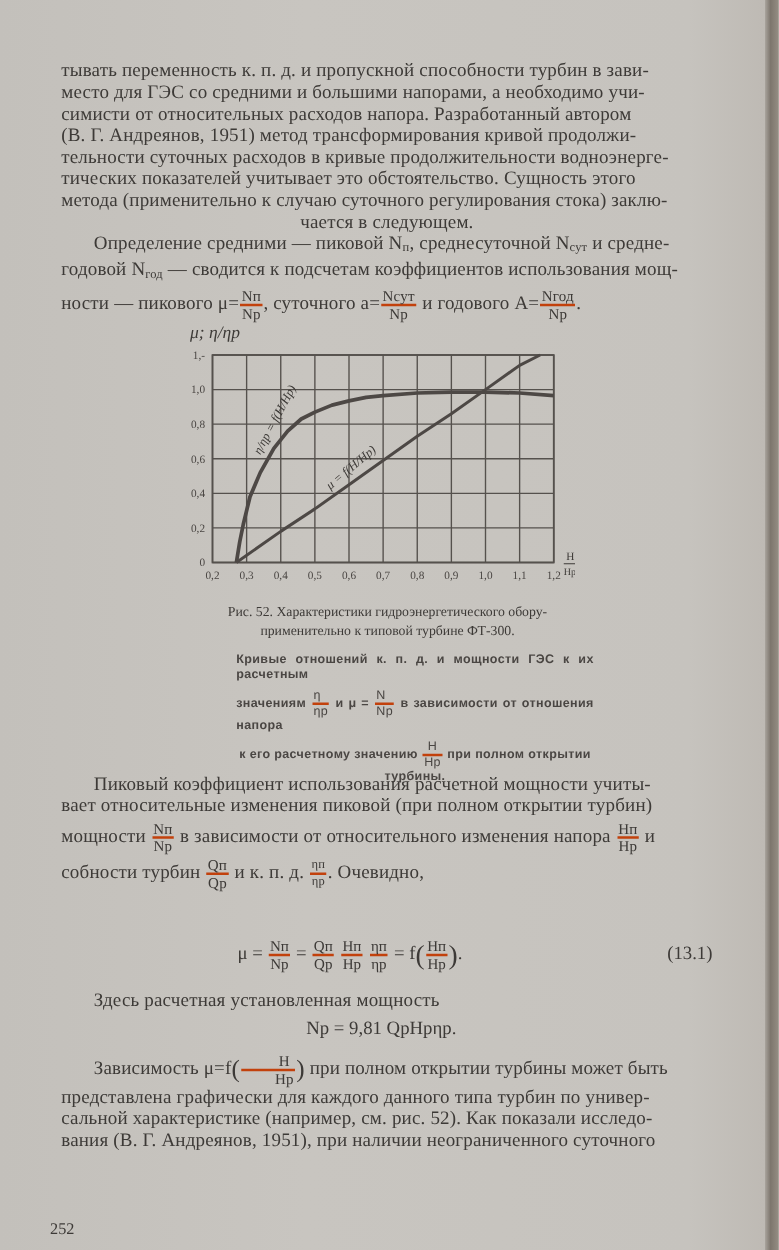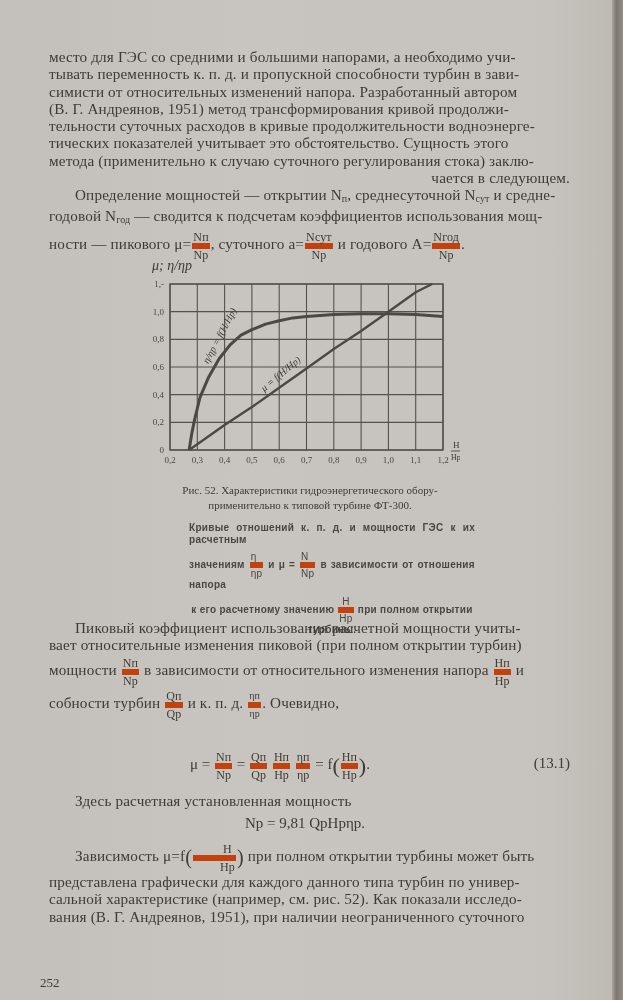--- a/index.html
+++ b/index.html
@@ -14,21 +14,21 @@
     background:linear-gradient(90deg,#c3c0bb 0%,#c8c5c0 40%,#c6c3be 90%,#bebab4 100%);
   }
   .spine { position:absolute; left:612px; top:0; width:11px; height:1000px;
     background:linear-gradient(90deg,#a9a49d 0%,#7d766d 40%,#958e84 100%); }
   .text { position:absolute; left:49px; width:521px; font-size:15.2px; line-height:17.3px;
     text-align:justify; letter-spacing:0.15px; }
   .text p { margin:0; }
   .indent { text-indent:26px; }
   .block-top { top:48px; }
   .frac { display:inline-block; vertical-align:middle; text-align:center; font-size:12px; line-height:12px; margin:0 1px; }
-  .frac .num { display:block; border-bottom:6px solid #c2410c; padding:0 1px; }
+  .frac .num { display:block; border-bottom:2px solid #c2410c; padding:0 1px; }
   .frac .den { display:block; padding:0 1px; }
   .sub { font-size:10px; vertical-align:-2px; }
 
   .chart { position:absolute; left:140px; top:252px; width:320px; height:220px; }
   .chart svg { position:absolute; left:0; top:0; }
   .caption { position:absolute; left:145px; width:330px; text-align:center; font-size:11px; line-height:14.5px; }
   .caption.c1 { top:483px; }
   .caption.c1 .l2 { letter-spacing:0.6px; }
   .caption.c2 { top:522px; font-size:10px; line-height:12px; font-family:"Liberation Sans","DejaVu Sans",sans-serif; font-weight:bold; color:#4a4643; letter-spacing:0.3px; }
   .caption.c2 .row { display:block; margin-bottom:5px; text-align:justify; text-align-last:justify;padding-left:44px; }
@@ -44,32 +44,32 @@
   .block-bot { top:843px; }
   .pageno { position:absolute; left:40px; top:941px; font-size:13px;margin-top:34px; }
 </style>
 </head>
 <body>
 
 <div class="page"></div>
 <div class="spine"></div>
 
 <div class="text block-top" id="p1">
+    <p>тывать переменность к. п. д. и пропускной способности турбин в зави-</p>
     <p>место для ГЭС со средними и большими напорами, а необходимо учи-</p>
-    <p>тывать переменность к. п. д. и пропускной способности турбин в зави-</p>
-    <p>симисти от относительных изменений напора. Разработанный автором</p>
+    <p>симисти от относительных расходов напора. Разработанный автором</p>
     <p>(В. Г. Андреянов, 1951) метод трансформирования кривой продолжи-</p>
     <p>тельности суточных расходов в кривые продолжительности водноэнерге-</p>
     <p>тических показателей учитывает это обстоятельство. Сущность этого</p>
     <p>метода (применительно к случаю суточного регулирования стока) заклю-</p>
-    <p style="text-align: right;">чается в следующем.</p>
+    <p style="text-align: center;">чается в следующем.</p>
   </div>
 
 <div class="text" style="top:186px;">
-  <p class="indent"><span>Определение мощностей — открытии N</span><span class="sub">п</span><span>, среднесуточной N</span><span class="sub">сут</span><span> и средне-</span></p>
+  <p class="indent"><span>Определение средними — пиковой N</span><span class="sub">п</span><span>, среднесуточной N</span><span class="sub">сут</span><span> и средне-</span></p>
   <p><span>годовой N</span><span class="sub">год</span><span> — сводится к подсчетам коэффициентов использования мощ-</span></p>
   <p style="margin-top:2px;"><span>ности — пикового μ=</span><span class="frac"><span class="num">Nп</span><span class="den">Nр</span></span><span>, суточного a=</span><span class="frac"><span class="num">Nсут</span><span class="den">Nр</span></span><span> и годового A=</span><span class="frac"><span class="num">Nгод</span><span class="den">Nр</span></span><span>.</span></p>
 </div>
 
 <div class="chart">
   <svg id="chart-svg" width="320" height="220" viewBox="0 0 320 220">
       <line x1="30" y1="32" x2="30" y2="198" stroke="#55514d" stroke-width="1.1"></line>
       <text x="30" y="211" font-size="9" text-anchor="middle" fill="#4a4643" font-family="Liberation Serif, serif">0,2</text>
       <line x1="57.30000000000001" y1="32" x2="57.30000000000001" y2="198" stroke="#55514d" stroke-width="1.1"></line>
       <text x="57.30000000000001" y="211" font-size="9" text-anchor="middle" fill="#4a4643" font-family="Liberation Serif, serif">0,3</text>

